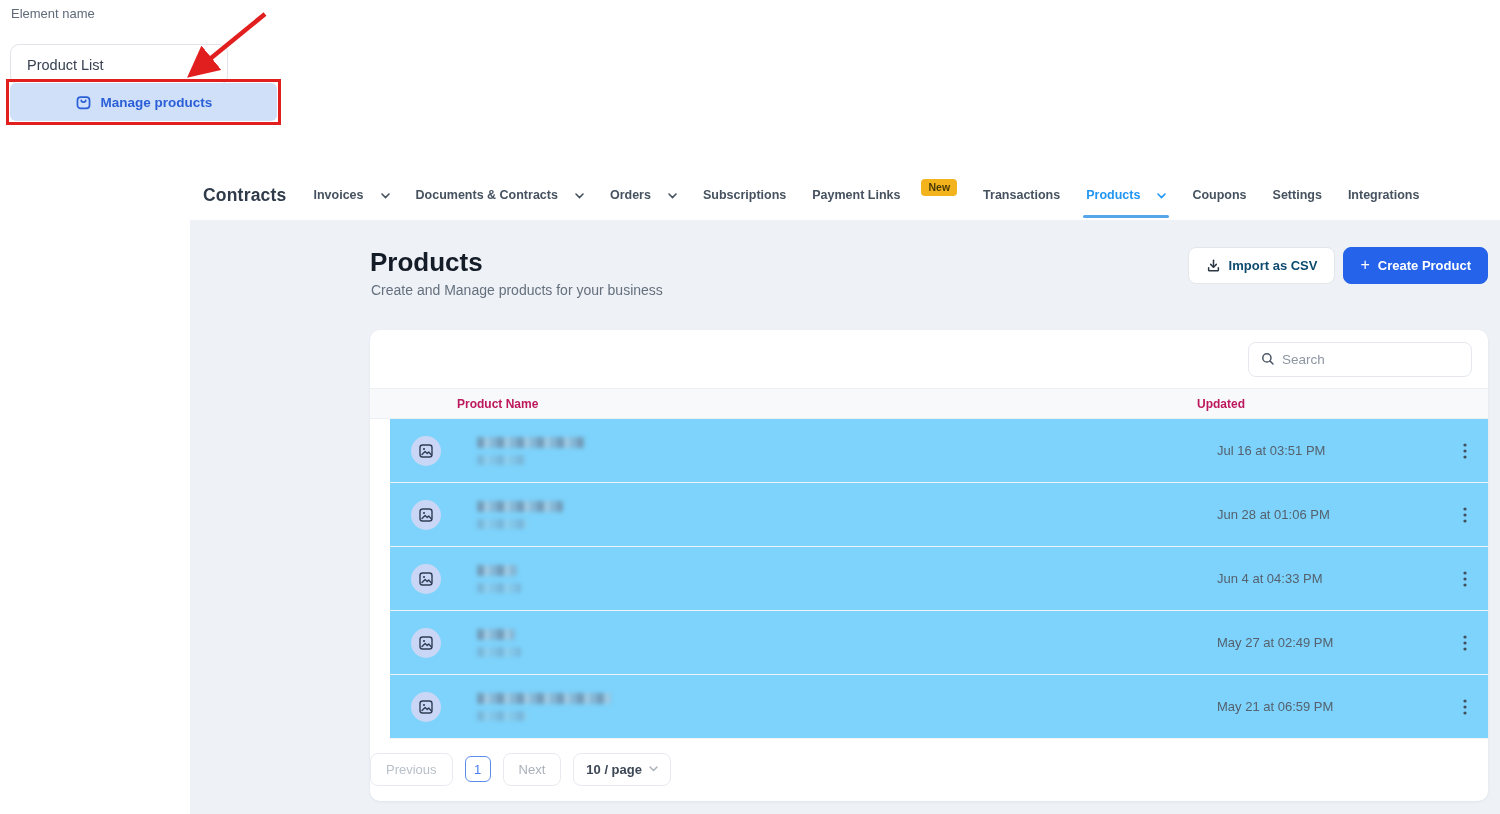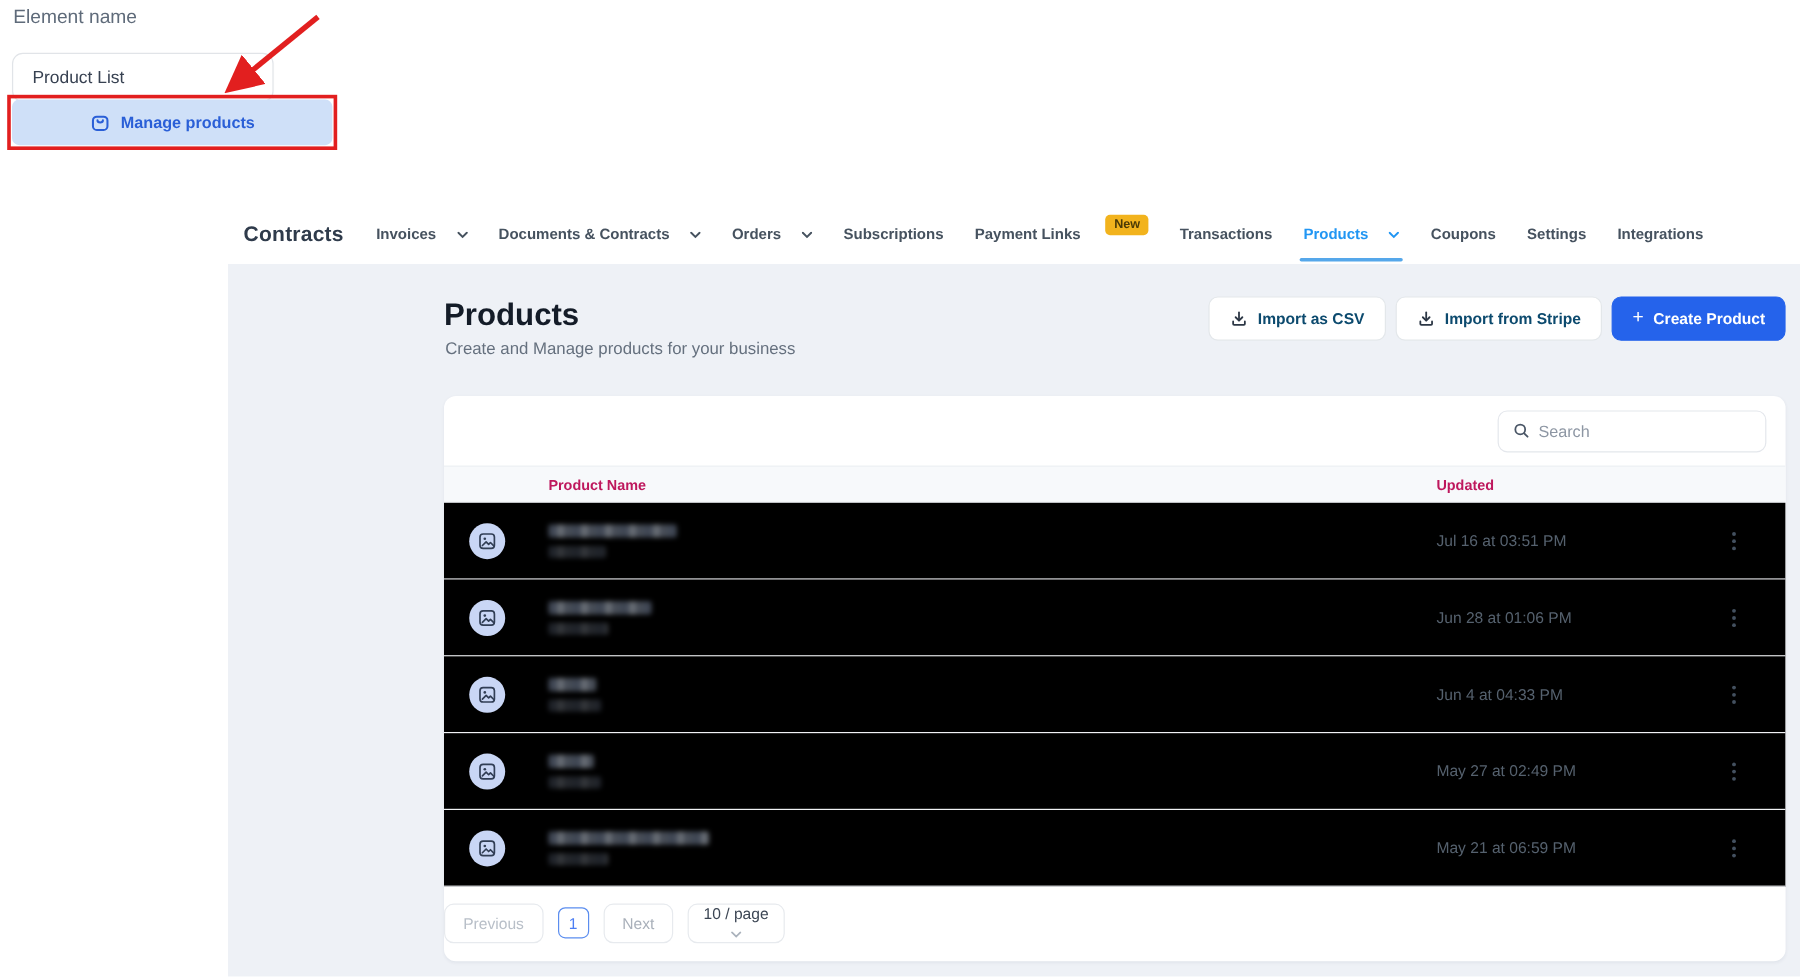--- a/index.html
+++ b/index.html
@@ -1,20 +1,20 @@
 <!DOCTYPE html>
 <html><head>
 <meta charset="utf-8">
 <style>
   * { margin:0; padding:0; box-sizing:border-box; }
   html,body { background:#fff; font-family:"Liberation Sans", sans-serif; }
   .stage { position:relative; width:1500px; height:814px; background:#ffffff; overflow:hidden; }
 
   
-  .field-label { position:absolute; left:11px; top:6px; font-size:16px; color:#5f6b7a; }
+  .field-label { position:absolute; left:11px; top:6px; font-size:13px; color:#5f6b7a; }
   .text-field { position:absolute; left:10px; top:44px; width:218px; height:41px;
     border:1px solid #e1e4e8; border-radius:9px; background:#fff; display:flex; align-items:center;
     padding-left:16px; font-size:14.5px; color:#374151; box-shadow:0 1px 2px rgba(0,0,0,.02); }
   .red-box { position:absolute; left:6px; top:79px; width:275px; height:46px;
     border:3px solid #e21f1f; background:transparent; }
   .manage-btn { position:absolute; left:10px; top:83px; width:267px; height:38px;
     background:#cfe0f8; border:none; border-radius:6px; display:flex; align-items:center; justify-content:center;
     gap:9px; font-family:"Liberation Sans",sans-serif; font-size:13.5px; font-weight:700; color:#2a5fd7; cursor:pointer; }
   .arrow-svg { position:absolute; left:178px; top:6px; width:100px; height:80px; pointer-events:none; }
 
@@ -51,41 +51,41 @@
   .search-box { width:224px; height:35px; border:1px solid #e4e7ec; border-radius:8px; display:flex; align-items:center;
     gap:7px; padding:0 12px; background:#fff; }
   .search-box input { border:none; outline:none; flex:1; font-family:"Liberation Sans",sans-serif;
     font-size:13.5px; color:#374151; background:transparent; }
   .search-box input::placeholder { color:#8d96a3; }
 
   .grid-cols { display:grid; grid-template-columns:87px 740px 235px 56px; align-items:center; }
   .thead { height:31px; background:#f7f9fb; border-top:1px solid #edf0f3; border-bottom:1px solid #edf0f3; }
   .th { font-size:12px; font-weight:700; color:#be185d; }
 
-  .trow { height:64px; border-bottom:1px solid #f0f2f5; background:#000000; cursor:pointer; }
+  .trow { height:64px; border-bottom:1px solid #f0f2f5; background:#7dd3fc; cursor:pointer;margin-left:20px; }
   .avatar { width:30px; height:30px; margin-left:21px; border-radius:50%; background:#c9d6f5;
     display:flex; align-items:center; justify-content:center; }
   .namecell { display:flex; flex-direction:column; gap:7px; }
   .redact { border-radius:2px; filter:blur(2px);
     background-image:repeating-linear-gradient(90deg, rgba(106,118,140,.6) 0 7px, rgba(187,196,210,.55) 7px 13px, rgba(140,152,172,.5) 13px 20px); }
   .redact.l1 { height:11px; }
   .redact.l2 { height:10px; opacity:.5; }
   .updated { font-size:13px; color:#55616e; }
   .kebab { width:26px; height:26px; border:none; background:transparent; cursor:pointer;
     display:flex; align-items:center; justify-content:center; }
   .kebab svg { display:block; }
 
   .card-footer { height:60px; display:flex; align-items:center; gap:12px; padding-right:16px; }
   .pg-btn { height:33px; padding:0 15px; background:#fff; border:1px solid #e7eaee; border-radius:8px;
     font-family:"Liberation Sans",sans-serif; font-size:13px; color:#b8bfc8; cursor:pointer; }
   .pg-btn.next { color:#a9b0ba; }
   .pg-num { width:26px; height:26px; background:#fff; border:1px solid #5b8def; border-radius:6px;
     color:#4c7ef3; font-size:13px; display:flex; align-items:center; justify-content:center; cursor:pointer; }
   .pg-size { height:33px; padding:0 12px; background:#fff; border:1px solid #e7eaee; border-radius:8px;
-    display:flex; align-items:center; gap:7px; font-size:13px; font-weight:400; color:#3c4654; cursor:pointer;flex-direction:column; }
+    display:flex; align-items:center; gap:7px; font-size:13px; font-weight:700; color:#3c4654; cursor:pointer; }
 </style>
 </head>
 <body>
 
 <div class="stage">
 
   <div class="field-label">Element name</div>
   <div class="text-field">
     <span>Product List</span>
   </div>
@@ -174,30 +174,20 @@
         <button class="btn ghost">
           <span style="display:inline-flex;">
             <svg width="15" height="15" viewBox="0 0 16 16" fill="none" stroke="#2c3745" stroke-width="1.6" stroke-linecap="round" stroke-linejoin="round">
               <path d="M8 2.5v7"></path>
                 <path d="M5 6.8l3 3 3-3"></path>
                 <path d="M2.8 10.5v2.2c0 .5.4.8.9.8h8.6c.5 0 .9-.3.9-.8v-2.2"></path>
             </svg>
           </span>
           <span>Import as CSV</span>
         </button>
-        <button class="btn ghost">
-          <span style="display:inline-flex;">
-            <svg width="15" height="15" viewBox="0 0 16 16" fill="none" stroke="#2c3745" stroke-width="1.6" stroke-linecap="round" stroke-linejoin="round">
-              <path d="M8 2.5v7"></path>
-                <path d="M5 6.8l3 3 3-3"></path>
-                <path d="M2.8 10.5v2.2c0 .5.4.8.9.8h8.6c.5 0 .9-.3.9-.8v-2.2"></path>
-            </svg>
-          </span>
-          <span>Import from Stripe</span>
-        </button>
         <button class="btn primary">
           <span class="plus-glyph">+</span>
           <span>Create Product</span>
         </button>
       </div>
 
       <div class="card">
         <div class="card-toolbar">
           <div class="search-box">
             <span style="display:inline-flex;">

